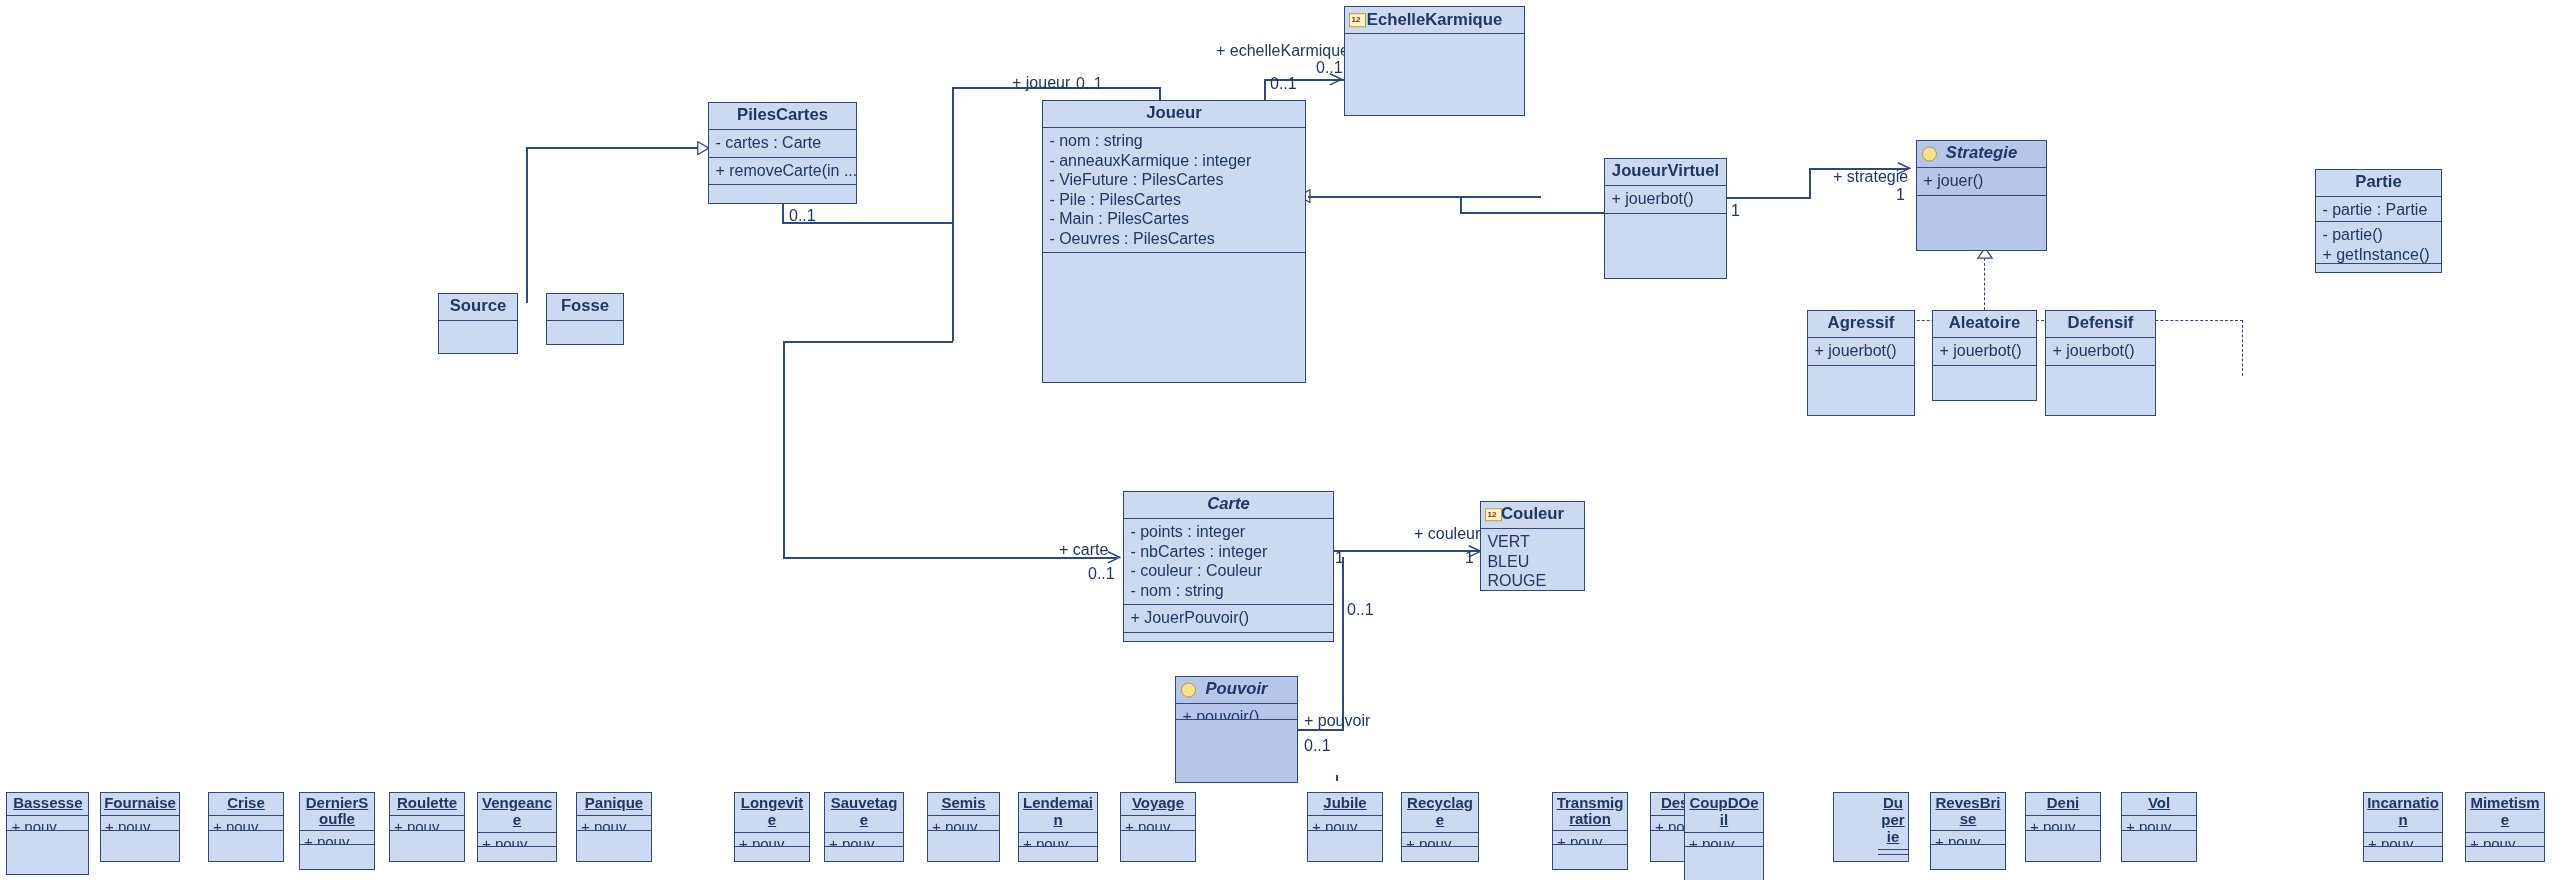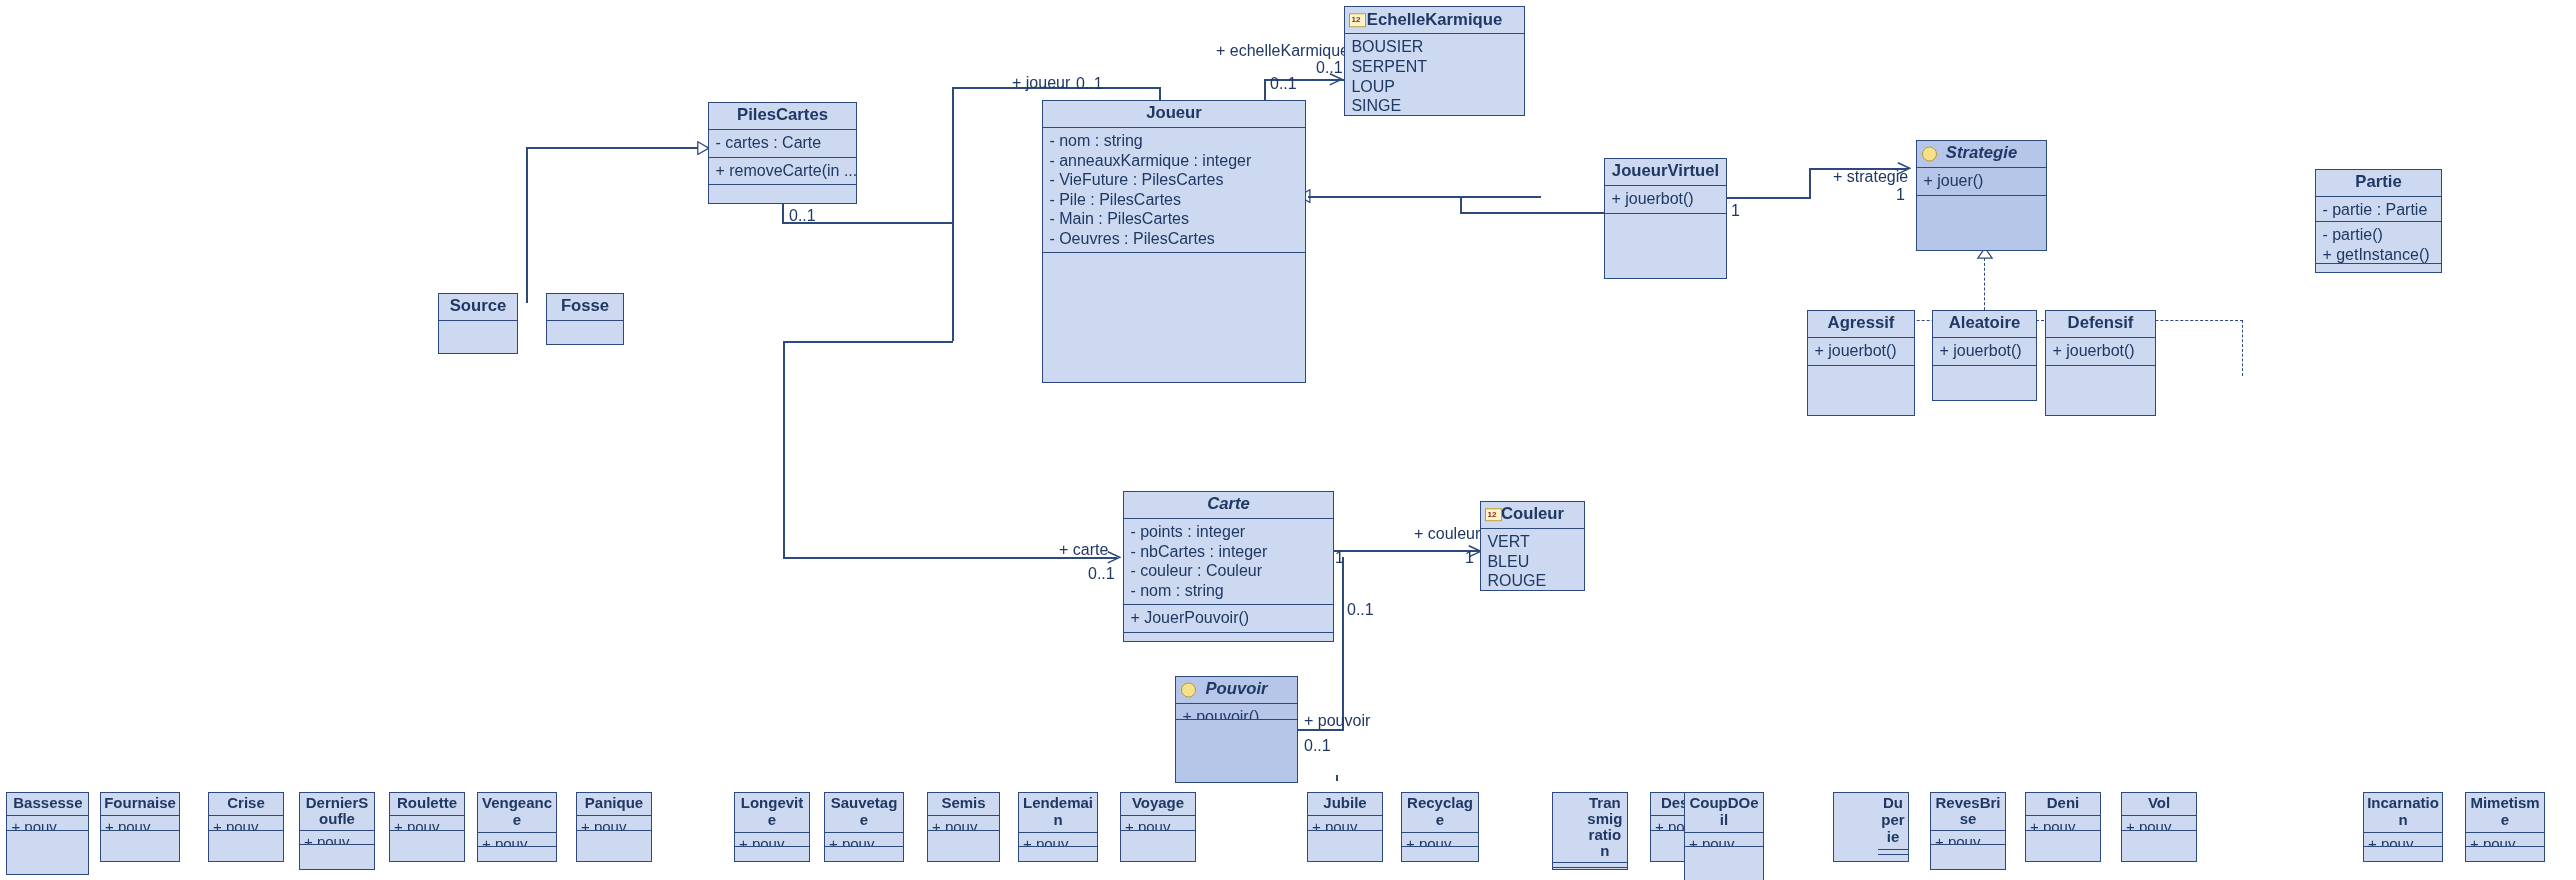--- a/index.html
+++ b/index.html
@@ -48,21 +48,21 @@
     line-height:1.22;
     border-bottom:1.6px solid #2e4a7d;
     white-space:nowrap;
     overflow:hidden;
   }
   .uml .sec.last{ border-bottom:none; flex:1 1 auto; }
   .uml .sec.empty{ min-height:8px; }
   .uml .sec .ln{ display:block; }
 
   
-  .uml.tiny .hdr{ font-size:15px; padding:2.4px 2.4px 3.2px 2.4px; border-bottom-width:1.6px;}
+  .uml.tiny .hdr{ font-size:15px; padding:2.4px 2.4px 3.2px 2.4px; border-bottom-width:1.6px;text-decoration:underline;}
   .uml.tiny .sec{ font-size:15px; padding:1.6px 4px 2.4px 4px;}
 
   
   .ico-iface{
     position:absolute; left:4.8px; top:50%;
     transform:translateY(-50%);
     width:15px; height:15px; border-radius:50%;
     background:#f7e08a; border:1.6px solid #b79a3c;
     box-sizing:border-box;
   }
@@ -237,26 +237,20 @@
       <span class="ln">- Oeuvres : PilesCartes</span>
     </div>
     <div class="sec last empty"></div>
   </div>
 
   <div class="uml" style="left:1344px;top:6.4px;width:181px;height:110px;">
     <div class="hdr">
       <span class="ico-enum">12…</span>
       <span>EchelleKarmique</span>
     </div>
-    <div class="sec last">
-      <span class="ln">BOUSIER</span>
-      <span class="ln">SERPENT</span>
-      <span class="ln">LOUP</span>
-      <span class="ln">SINGE</span>
-    </div>
   </div>
 
   <div class="uml" style="left:438px;top:293px;width:80px;height:61px;">
     <div class="hdr">Source</div>
     <div class="sec last empty"></div>
   </div>
 
   <div class="uml" style="left:546px;top:293px;width:78px;height:52px;">
     <div class="hdr">Fosse</div>
     <div class="sec last empty"></div>
@@ -448,21 +442,21 @@
         <div class="sec last empty"></div>
       </div>
       <div class="uml tiny" style="left: 1401px; top: 792px; width: 78px; height: 70px;">
         <div class="hdr">Recyclage</div>
         <div class="sec" style="max-height: 14.3px;">
           <span class="ln">+ pouv</span>
         </div>
         <div class="sec last empty"></div>
       </div>
       <div class="uml tiny" style="left: 1552px; top: 792px; width: 76px; height: 78px;">
-        <div class="hdr" style="line-height: 1.05; padding-left: 32px;">Transmigration</div>
+        <div class="hdr" style="line-height: 1.05;">Transmigration</div>
         <div class="sec" style="max-height: 14.3px;">
           <span class="ln">+ pouv...</span>
         </div>
         <div class="sec last empty"></div>
       </div>
       <div class="uml tiny" style="left: 1650px; top: 792px; width: 76px; height: 70px;">
         <div class="hdr">Destiné</div>
         <div class="sec" style="max-height: 14.3px;">
           <span class="ln">+ pouv</span>
         </div>

